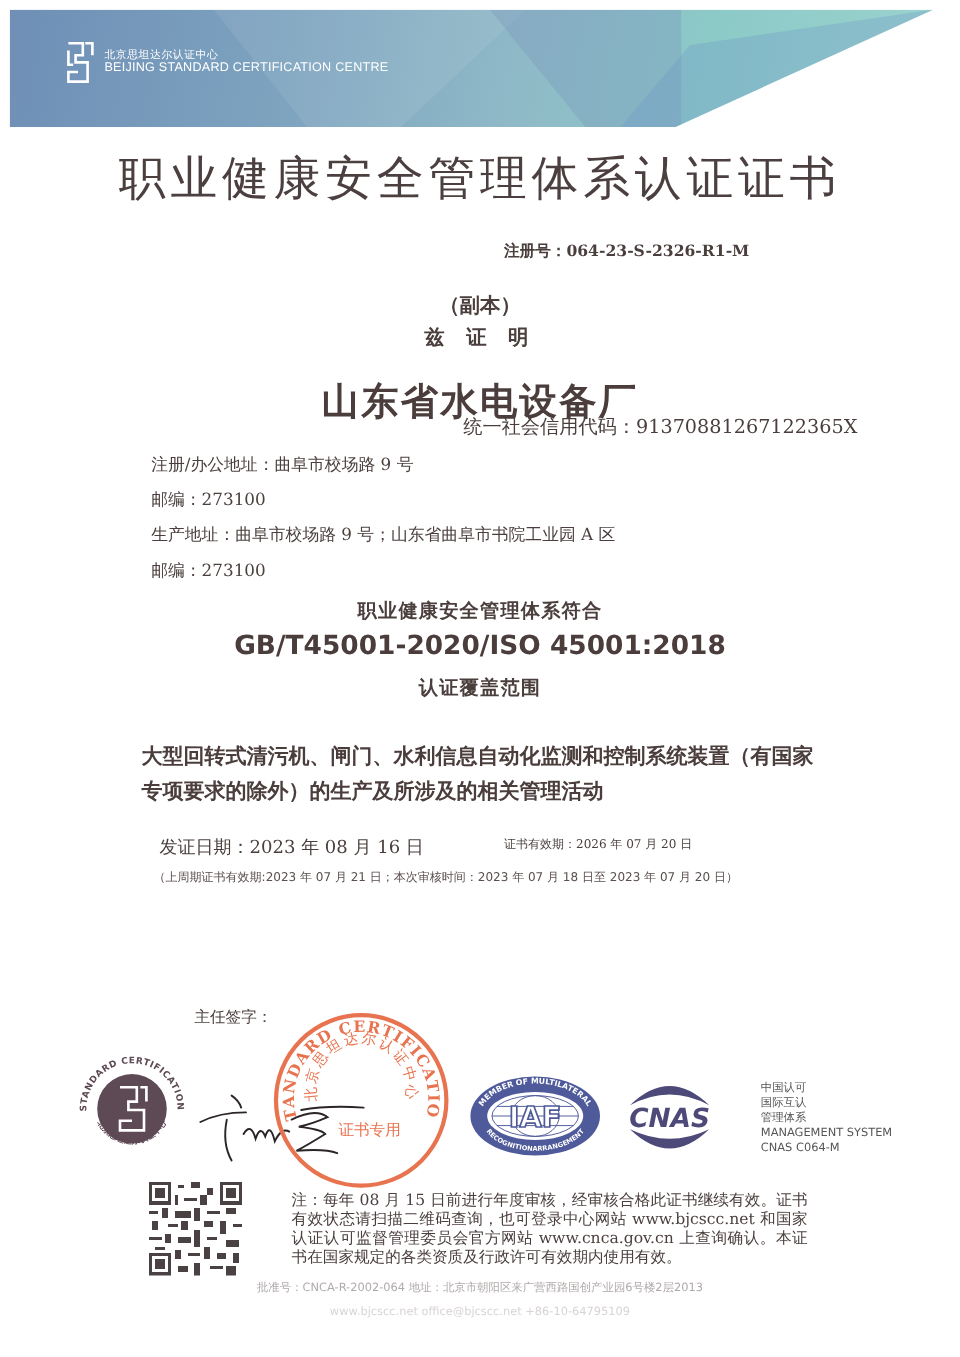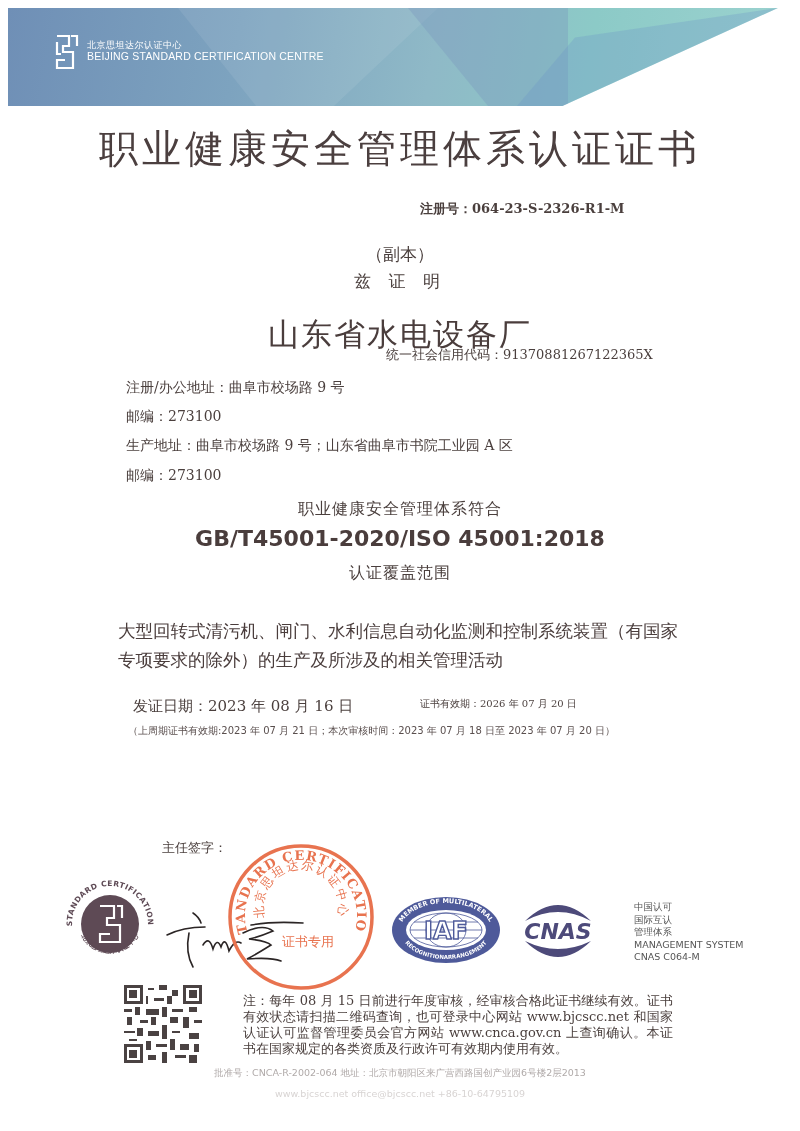--- a/index.html
+++ b/index.html
@@ -21,33 +21,33 @@
     .brand-text { color: #ffffff; font-family: "Liberation Sans", sans-serif; line-height: 1.1; }
     .brand-cn { font-size: 9px; letter-spacing: 0.5px; }
     .brand-en { font-size: 10.5px; letter-spacing: 0.2px; }
 
     .title {
       position: absolute; top: 122px; left: 0; width: 800px; text-align: center;
       font-size: 39px; letter-spacing: 4px; color: #4b3f3f; font-weight: normal;
     }
     .regno { position: absolute; top: 200px; left: 420px; font-size: 13px; font-weight: bold; color: #4a3f3d; }
 
-    .centered { position: absolute; left: 0; width: 800px; text-align: center; }
+    .centered { position: absolute; left: 0; width: 800px; text-align: center; font-weight: bold; }
     .copy { top: 243px; font-size: 17px; }
     .certify { top: 270px; font-size: 17px; letter-spacing: 6px; }
     .company { top: 298px; font-size: 31px; letter-spacing: 2px; color: #4a3d3c; margin-top: 16px; }
-    .uscc { position: absolute; top: 346px; left: 386px; font-size: 13px; }
+    .uscc { position: absolute; top: 346px; left: 386px; font-size: 16px; }
 
     .addr { position: absolute; left: 126px; font-size: 14px; }
     .a1 { top: 379px; } .a2 { top: 408px; } .a3 { top: 437px; } .a4 { top: 467px; }
 
     .conform { top: 499px; font-size: 16px; letter-spacing: 1px; }
     .standard { top: 526px; font-family: "DejaVu Sans", "Liberation Sans", sans-serif; font-size: 22px; font-weight: bold; color: #4a3d3c; }
     .scope-h { top: 563px; font-size: 16px; letter-spacing: 1px; }
-    .scope { position: absolute; top: 617px; left: 118px; width: 570px; font-size: 17.5px; line-height: 29px; font-weight: normal; color: #4a3d3c; }
+    .scope { position: absolute; top: 617px; left: 118px; width: 570px; font-size: 17.5px; line-height: 29px; font-weight: bold; color: #4a3d3c; }
 
     .issue { position: absolute; top: 697px; left: 133px; font-size: 15px; }
     .valid { position: absolute; top: 697px; left: 420px; font-size: 10px; }
     .prev { position: absolute; top: 724px; left: 128px; font-size: 10px; font-family: "DejaVu Sans", sans-serif; color: #5a4f4e; }
 
     
     .bscc-seal { position: absolute; left: 62px; top: 876px; width: 96px; height: 96px; }
     .sign-label { position: absolute; left: 162px; top: 839px; font-size: 13px; font-family: "DejaVu Sans", sans-serif; }
     .signature { position: absolute; left: 163px; top: 905px; width: 150px; height: 70px; }
     .stamp { position: absolute; left: 226px; top: 842px; width: 150px; height: 150px; }

